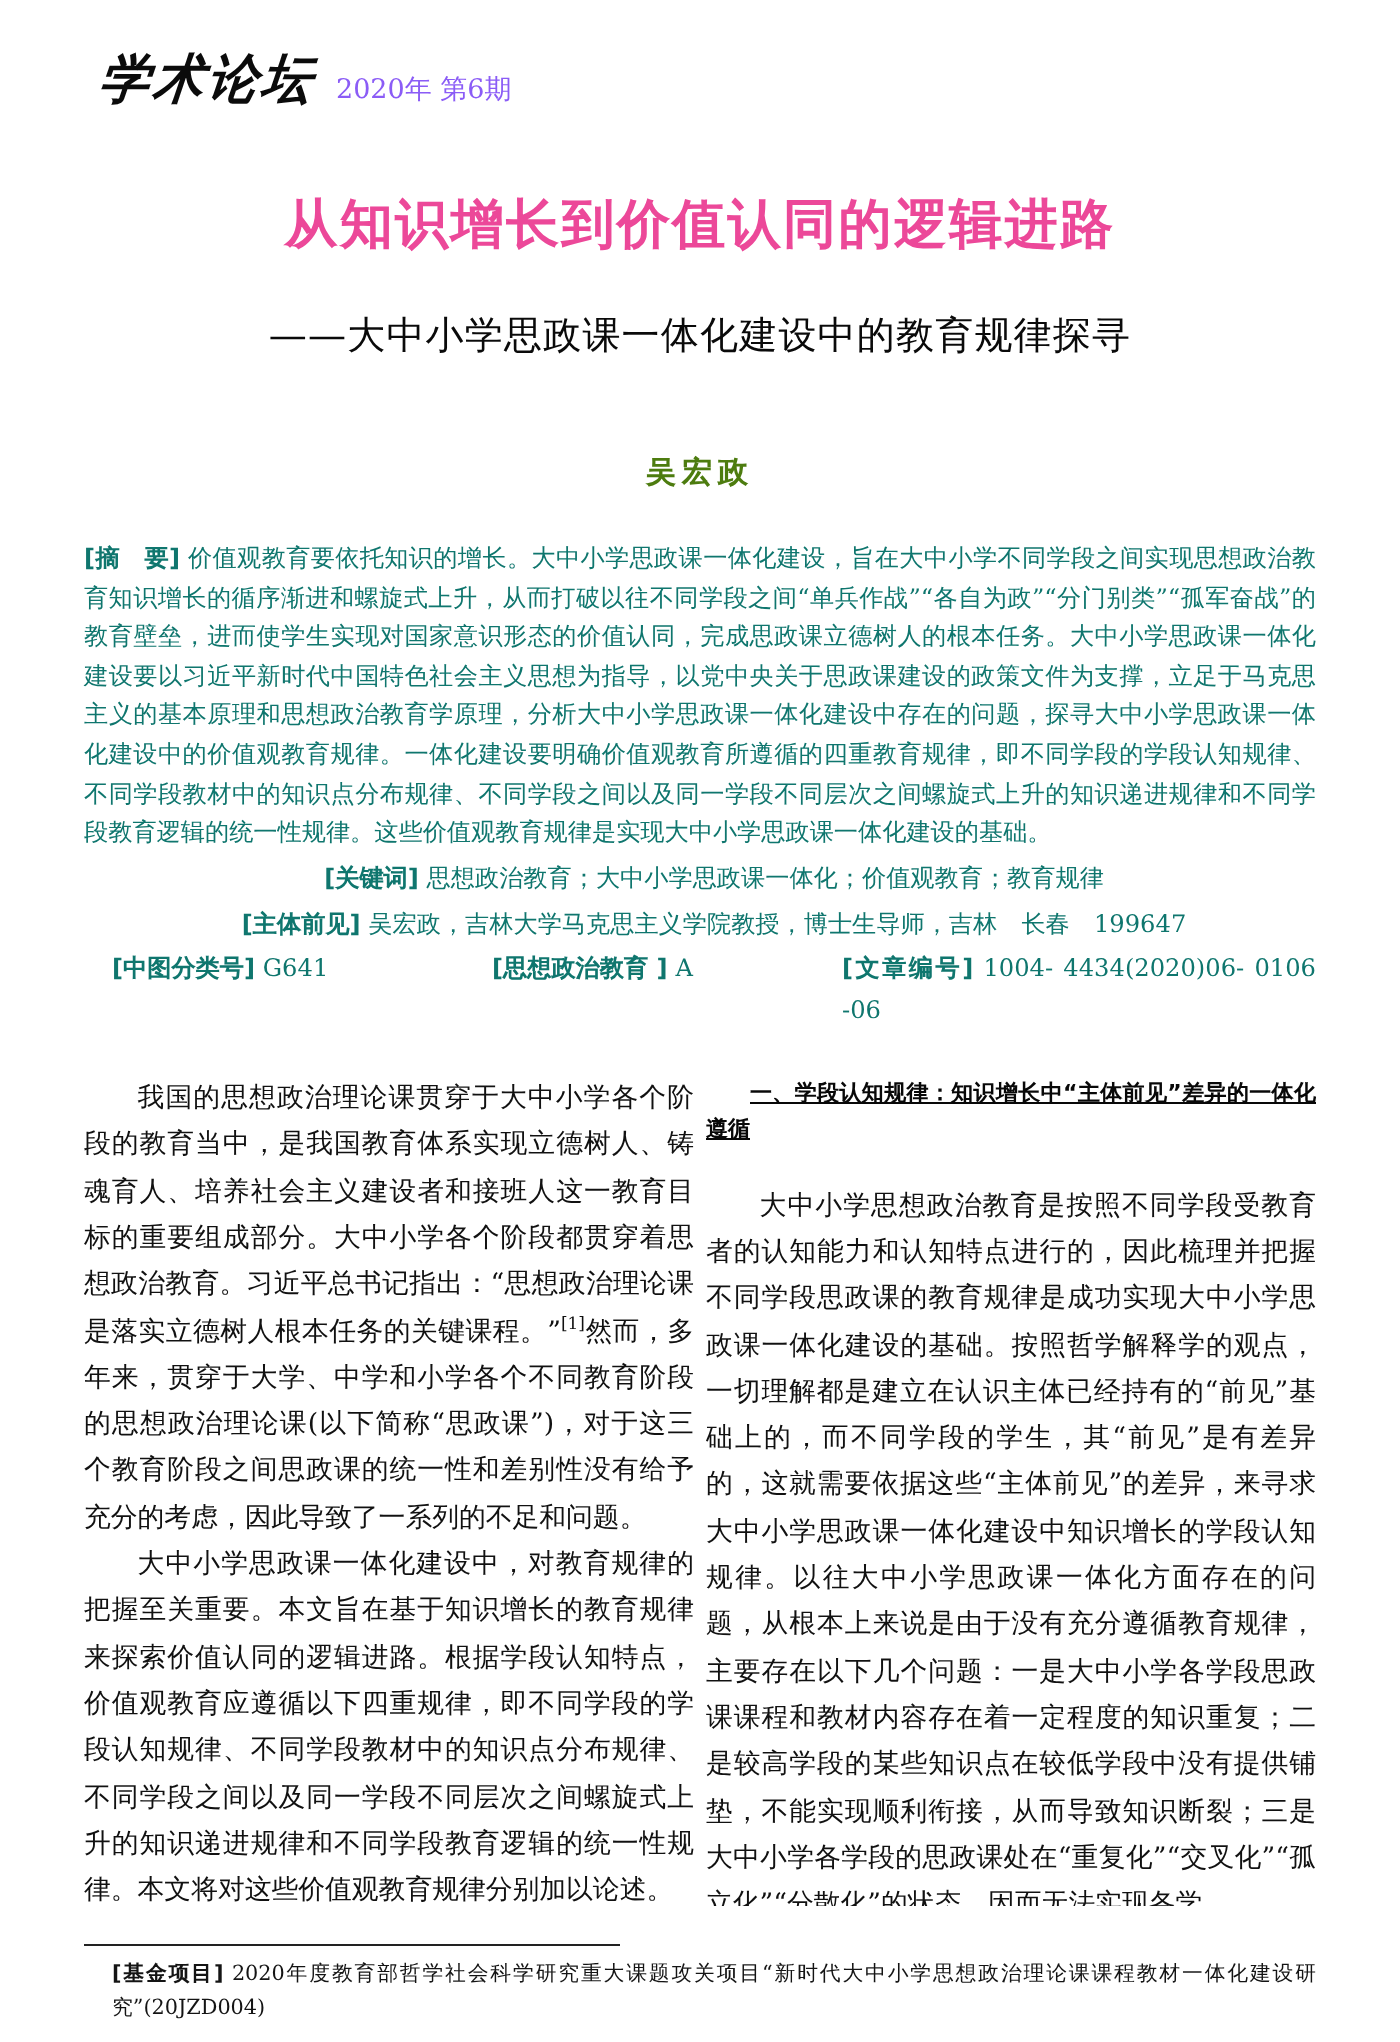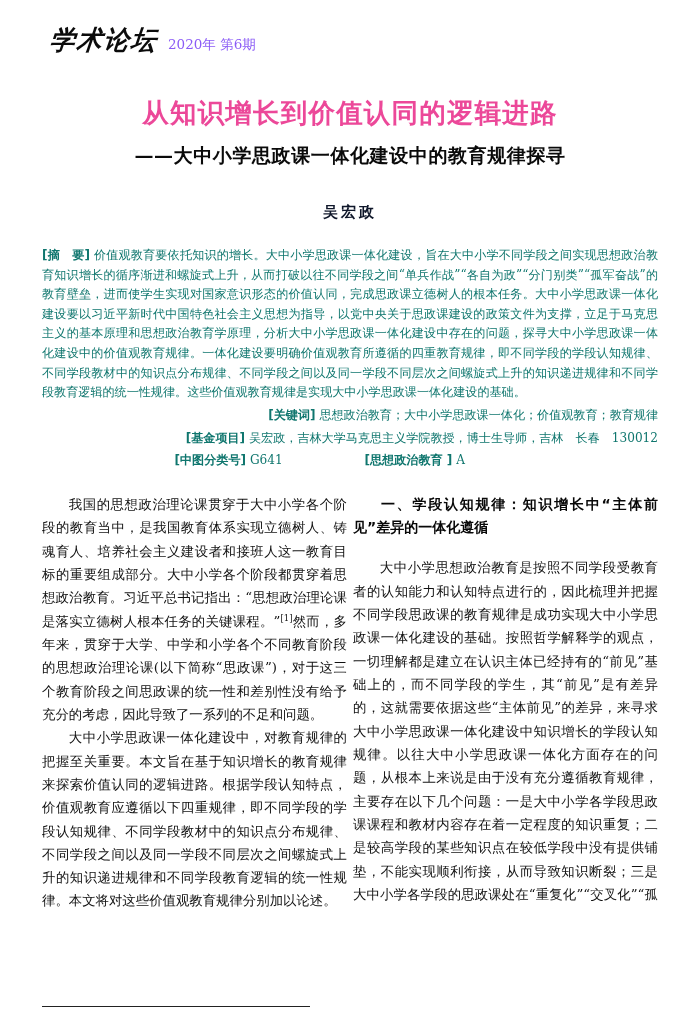--- a/index.html
+++ b/index.html
@@ -48,32 +48,32 @@
     font-family:"DejaVu Sans", sans-serif;
     font-size:26.5px;
     font-weight:700;
     letter-spacing:1.2px;
     line-height:1.25;
     color:#ec4899;
   }
   .doc-subtitle {
     font-family:"DejaVu Serif", serif;
     font-size:19px;
-    font-weight:700;
+    font-weight:400;
     letter-spacing:0.6px;
-    margin-top:14px;
+    margin-top:26px;
     color:#0a0a0a;
   }
   .doc-author {
     font-family:"DejaVu Serif", serif;
     font-size:15px;
     font-weight:600;
     letter-spacing:3px;
-    margin-top:34px;
-    color:#0f172a;
+    margin-top:46px;
+    color:#4d7c0f;
   }
 
   
   .front-matter {
     margin-top:24px;
     font-family:"DejaVu Serif", serif;
     font-size:12.1px;
     line-height:1.62;
     text-align:justify;
     text-justify:inter-ideograph;
@@ -85,21 +85,21 @@
     font-weight:700;
     font-size:12.1px;
     letter-spacing:0px;
   }
   .meta-line {
     margin-top:2px;
     padding-left:14px;
     font-size:12.1px;
     line-height:1.72;
   }
-  .meta-line.no-justify { text-align:right; }
+  .meta-line.no-justify { text-align:center; }
   .code-row {
     display:flex;
     padding-left:14px;
     margin-top:2px;
     font-size:12.1px;
     line-height:1.72;
     justify-content:center;
   }
   .code-cell-1 { width:190px; flex:0 0 190px; }
   .code-cell-2 { width:175px; flex:0 0 175px; }
@@ -123,26 +123,27 @@
     font-family:"DejaVu Serif", serif;
     font-size:13.4px;
     line-height:1.74;
     text-align:justify;
     text-justify:inter-ideograph;
     text-indent:2em;
     color:#111;
   }
   .section-heading {
     font-family:"DejaVu Sans", sans-serif;
-    font-size:14px;
+    font-size:11px;
     font-weight:700;
     line-height:1.62;
     text-indent:2em;
     text-align:justify;
     color:#080808;
+    text-decoration:underline;
   }
   .heading-gap { height:18px; }
   sup.ref {
     font-size:8.5px;
     vertical-align:super;
     line-height:0;
   }
 
   
   .footnote-zone {
@@ -190,32 +191,36 @@
       <span class="tag">[摘　要]</span>
       <span>价值观教育要依托知识的增长。大中小学思政课一体化建设，旨在大中小学不同学段之间实现思想政治教育知识增长的循序渐进和螺旋式上升，从而打破以往不同学段之间“单兵作战”“各自为政”“分门别类”“孤军奋战”的教育壁垒，进而使学生实现对国家意识形态的价值认同，完成思政课立德树人的根本任务。大中小学思政课一体化建设要以习近平新时代中国特色社会主义思想为指导，以党中央关于思政课建设的政策文件为支撑，立足于马克思主义的基本原理和思想政治教育学原理，分析大中小学思政课一体化建设中存在的问题，探寻大中小学思政课一体化建设中的价值观教育规律。一体化建设要明确价值观教育所遵循的四重教育规律，即不同学段的学段认知规律、不同学段教材中的知识点分布规律、不同学段之间以及同一学段不同层次之间螺旋式上升的知识递进规律和不同学段教育逻辑的统一性规律。这些价值观教育规律是实现大中小学思政课一体化建设的基础。</span>
     </div>
 
     <div class="meta-line no-justify">
       <span class="tag">[关键词]</span>
       <span>思想政治教育；大中小学思政课一体化；价值观教育；教育规律</span>
     </div>
 
     <div class="meta-line no-justify">
-      <span class="tag">[基金项目]</span>
-      <span>吴宏政，吉林大学马克思主义学院教授，博士生导师，吉林　长春　130012</span>
+      <span class="tag">[主体前见]</span>
+      <span>吴宏政，吉林大学马克思主义学院教授，博士生导师，吉林　长春　199647</span>
     </div>
 
     <div class="code-row">
       <div class="code-cell-1">
         <span class="tag">[中图分类号]</span>
         <span class="mono-val">G641</span>
       </div>
       <div class="code-cell-2">
         <span class="tag">[思想政治教育 ]</span>
         <span class="mono-val">A</span>
+      </div>
+      <div class="code-cell-3">
+        <span class="tag">[文章编号]</span>
+        <span class="mono-val">1004- 4434(2020)06- 0106 -06</span>
       </div>
     </div>
 
   </div>
 
   <div class="columns">
 
     <div class="col">
       <div class="body-para">
         <span>我国的思想政治理论课贯穿于大中小学各个阶段的教育当中，是我国教育体系实现立德树人、铸魂育人、培养社会主义建设者和接班人这一教育目标的重要组成部分。大中小学各个阶段都贯穿着思想政治教育。习近平总书记指出：“思想政治理论课是落实立德树人根本任务的关键课程。”</span><sup class="ref">[1]</sup><span>然而，多年来，贯穿于大学、中学和小学各个不同教育阶段的思想政治理论课(以下简称“思政课”)，对于这三个教育阶段之间思政课的统一性和差别性没有给予充分的考虑，因此导致了一系列的不足和问题。</span>
@@ -230,16 +235,20 @@
       <div class="heading-gap"></div>
       <div class="body-para">
         <span>大中小学思想政治教育是按照不同学段受教育者的认知能力和认知特点进行的，因此梳理并把握不同学段思政课的教育规律是成功实现大中小学思政课一体化建设的基础。按照哲学解释学的观点，一切理解都是建立在认识主体已经持有的“前见”基础上的，而不同学段的学生，其“前见”是有差异的，这就需要依据这些“主体前见”的差异，来寻求大中小学思政课一体化建设中知识增长的学段认知规律。以往大中小学思政课一体化方面存在的问题，从根本上来说是由于没有充分遵循教育规律，主要存在以下几个问题：一是大中小学各学段思政课课程和教材内容存在着一定程度的知识重复；二是较高学段的某些知识点在较低学段中没有提供铺垫，不能实现顺利衔接，从而导致知识断裂；三是大中小学各学段的思政课处在“重复化”“交叉化”“孤立化”“分散化”的状态，因而无法实现各学</span>
       </div>
     </div>
 
   </div>
 
   <div class="footnote-zone">
     <div class="footnote-rule"></div>
+    <div class="footnote-text">
+      <span class="tag">[基金项目]</span>
+      <span>2020年度教育部哲学社会科学研究重大课题攻关项目“新时代大中小学思想政治理论课课程教材一体化建设研究”(20JZD004)</span>
+    </div>
 
   </div>
 
 </div>
 
 </body></html>

